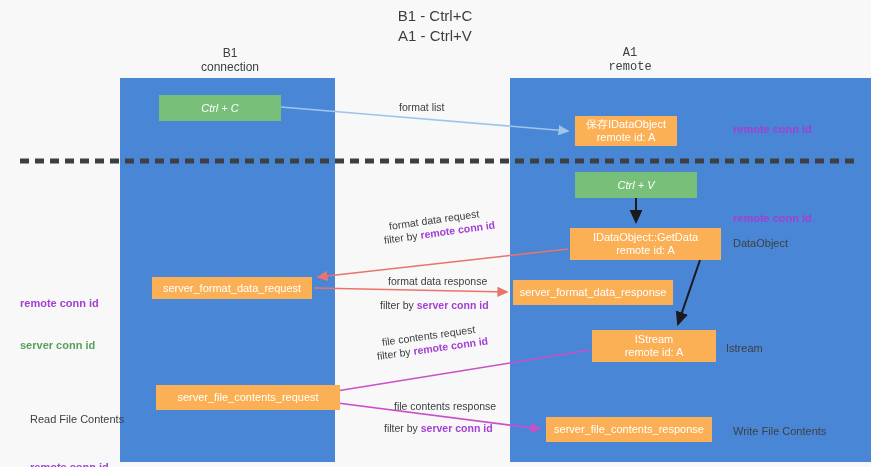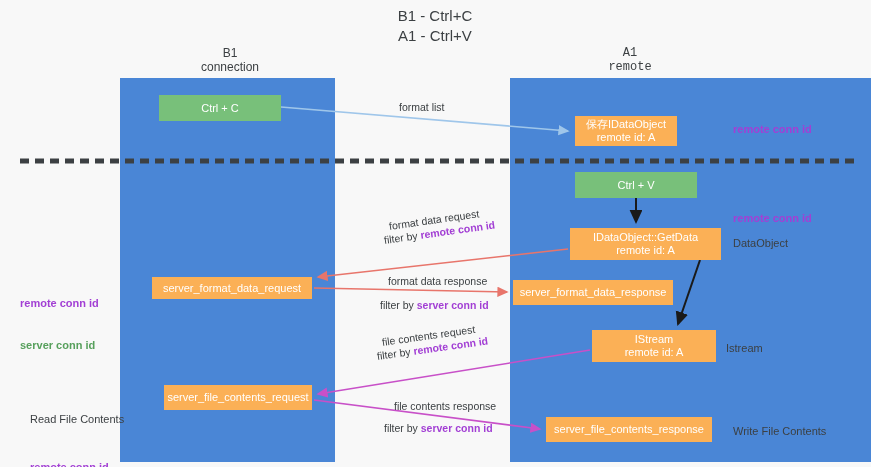--- a/index.html
+++ b/index.html
@@ -43,31 +43,31 @@
     align-items: center;
     justify-content: center;
     text-align: center;
     color: #ffffff;
     font-size: 11px;
     line-height: 13px;
     box-sizing: border-box;
     padding: 2px 4px;
     white-space: pre;
   }
-  .node.green  { background: #78c07a; }
+  .node.green  { background: #78c07a; font-style: italic; }
   .node.orange { background: #fbb056; }
 
   #node-ctrl-c       { left: 159px; top: 95px;  width: 122px; height: 26px; }
   #node-idataobject  { left: 575px; top: 116px; width: 102px; height: 30px; }
   #node-ctrl-v       { left: 575px; top: 172px; width: 122px; height: 26px; }
   #node-getdata      { left: 570px; top: 228px; width: 151px; height: 32px; }
   #node-req-fmt      { left: 152px; top: 277px; width: 160px; height: 22px; }
   #node-resp-fmt     { left: 513px; top: 280px; width: 160px; height: 25px; }
   #node-istream      { left: 592px; top: 330px; width: 124px; height: 32px; }
-  #node-req-file     { left: 164px; top: 385px; width: 148px; height: 25px; }
+  #node-req-file     { left: 156px; top: 385px; width: 184px; height: 25px; }
   #node-resp-file    { left: 546px; top: 417px; width: 166px; height: 25px; }
 
   
   .ann {
     position: absolute;
     font-size: 11px;
     line-height: 14px;
     white-space: pre;
   }
   .purple { color: #a23fd4; font-weight: bold; }

